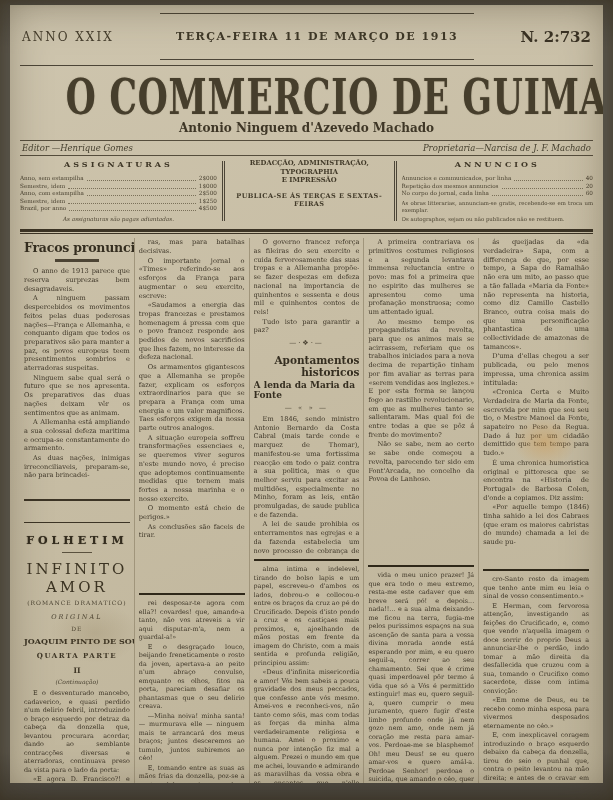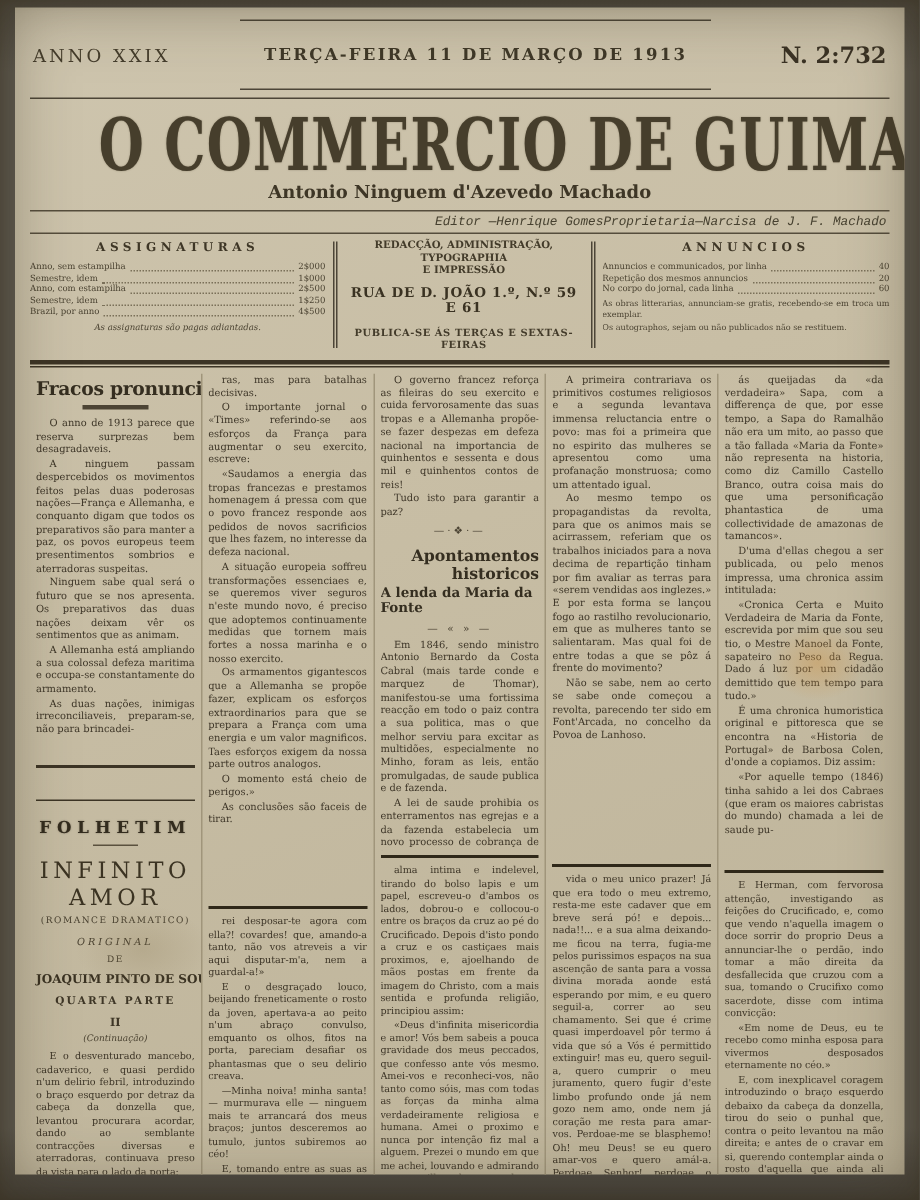--- a/index.html
+++ b/index.html
@@ -18,22 +18,22 @@
   
   .top-row { display:flex; justify-content:space-between; align-items:center; border-bottom:1px solid #4c4537; padding:2px 2px 5px; }
   .anno { font-size:12px; letter-spacing:2px; color:#453d2c; }
   .date-box { border-top:1px solid #4c4537; border-bottom:1px solid #4c4537; padding:16px 16px; font-weight:bold; font-size:11px; letter-spacing:1.5px; color:#3f3828; }
   .issue-no { font-size:15px; font-weight:bold; color:#3a3224; }
   .masthead-title { text-align:center; margin-top:8px; font-size:41px; line-height:46px; font-weight:bold;
                     letter-spacing:1px; color:#463e2c; white-space:nowrap;
                     transform:scale(.84,1.18); transform-origin:center; text-shadow:0 0 1px rgba(60,50,30,.5); }
   .director-label { text-align:center; font-size:7px; font-weight:bold; letter-spacing:4px; margin-top:7px; color:#4a4230; }
   .director-name { text-align:center; font-size:12px; font-weight:bold; margin-top:1px; color:#3e3626; }
-  .editor-row { display:flex; justify-content:flex-end; border-top:1px solid #554d3c; border-bottom:1px solid #554d3c;
-                margin-top:5px; padding:2px 2px; font-size:8.5px; font-style:italic; color:#46402f;font-family:Liberation Mono, monospace; }
+  .editor-row { display:flex; justify-content:space-between; border-top:1px solid #554d3c; border-bottom:1px solid #554d3c;
+                margin-top:5px; padding:2px 2px; font-size:8.5px; font-style:italic; color:#46402f; }
   .info-band { display:flex; align-items:stretch; padding:3px 0 3px; }
   .info-col { overflow:hidden; }
   .info-left { width:36%; } .info-center { width:29%; text-align:center; } .info-right { width:35%; }
   .info-divider { width:0; border-left:3px double #4c4537; margin:2px 5px; }
   .info-h { text-align:center; font-size:8px; font-weight:bold; letter-spacing:3px; color:#3e3626; margin-bottom:6px; }
   .rate-row { display:flex; align-items:flex-end; font-size:5.7px; line-height:7.6px; color:#4a4231; }
   .rate-label { white-space:nowrap; }
   .rate-dots { flex:1; border-bottom:1px dotted #7a7059; margin:0 3px 1.5px; }
   .rate-price { white-space:nowrap; }
   .sub-note { text-align:center; font-size:5.7px; font-style:italic; margin-top:3px; color:#4a4231; }
@@ -124,21 +124,20 @@
           <span class="rate-label">Brazil, por anno</span>
             <span class="rate-dots"></span>
             <span class="rate-price">4$500</span>
         </div>
         <div class="sub-note">As assignaturas são pagas adiantadas.</div>
       </div>
       <div class="info-divider"></div>
       <div class="info-col info-center">
         <div class="office-line">REDACÇÃO, ADMINISTRAÇÃO, TYPOGRAPHIA</div>
         <div class="office-line">E IMPRESSÃO</div>
-        <div class="office-address">RUA DE D. JOÃO 1.º, N.º 59 E 61</div>
         <div class="office-sched">PUBLICA-SE ÁS TERÇAS E SEXTAS-FEIRAS</div>
       </div>
       <div class="info-divider"></div>
       <div class="info-col info-right">
         <div class="info-h">ANNUNCIOS</div>
         <div class="rate-row">
           <span class="rate-label">Annuncios e communicados, por linha</span>
             <span class="rate-dots"></span>
             <span class="rate-price">40</span>
         </div>
@@ -190,22 +189,22 @@
               <p class="para">«E agora D. Francisco?! e agora Fernando?! atreveis-vos a arrancar-m'a dos braços?! quereis mise-</p>
             </div>
         </div>
       </div>
 
       <div class="col">
         <div class="main-block h-c2">
             <p class="para">ras, mas para batalhas decisivas.</p>
             <p class="para">O importante jornal o «Times» referindo-se aos esforços da França para augmentar o seu exercito, escreve:</p>
             <p class="para">«Saudamos a energia das tropas francezas e prestamos homenagem á pressa com que o povo francez responde aos pedidos de novos sacrificios que lhes fazem, no interesse da defeza nacional.</p>
+            <p class="para">Os armamentos gigantescos que a Allemanha se propõe fazer, explicam os esforços extraordinarios para que se prepara a França com uma energia e um valor magnificos. Taes esforços exigem da nossa parte outros analogos.</p>
             <p class="para">A situação europeia soffreu transformações essenciaes e, se queremos viver seguros n'este mundo novo, é preciso que adoptemos continuamente medidas que tornem mais fortes a nossa marinha e o nosso exercito.</p>
-            <p class="para">Os armamentos gigantescos que a Allemanha se propõe fazer, explicam os esforços extraordinarios para que se prepara a França com uma energia e um valor magnificos. Taes esforços exigem da nossa parte outros analogos.</p>
             <p class="para">O momento está cheio de perigos.»</p>
             <p class="para">As conclusões são faceis de tirar.</p>
           </div>
         <div class="fol-rule"></div>
         <div class="fol-text">
             <p class="para">rei desposar-te agora com ella?! covardes! que, amando-a tanto, não vos atreveis a vir aqui disputar-m'a, nem a guardal-a!»</p>
             <p class="para">E o desgraçado louco, beijando freneticamente o rosto da joven, apertava-a ao peito n'um abraço convulso, emquanto os olhos, fitos na porta, pareciam desafiar os phantasmas que o seu delirio creava.</p>
             <p class="para">—Minha noiva! minha santa! — murmurava elle — ninguem mais te arrancará dos meus braços; juntos desceremos ao tumulo, juntos subiremos ao céo!</p>
             <p class="para">E, tomando entre as suas as mãos frias da donzella, poz-se a contemplal-a n'um enlevo doloroso, como se d'aquelle rosto immovel esperasse ainda um sorriso de vida.</p>
           </div>
@@ -249,20 +248,21 @@
         <div class="main-block h-c5">
             <p class="para">ás queijadas da «da verdadeira» Sapa, com a differença de que, por esse tempo, a Sapa do Ramalhão não era um mito, ao passo que a tão fallada «Maria da Fonte» não representa na historia, como diz Camillo Castello Branco, outra coisa mais do que uma personificação phantastica de uma collectividade de amazonas de tamancos».</p>
             <p class="para">D'uma d'ellas chegou a ser publicada, ou pelo menos impressa, uma chronica assim intitulada:</p>
             <p class="para">«Cronica Certa e Muito Verdadeira de Maria da Fonte, escrevida por mim que sou seu tio, o Mestre Manoel da Fonte, sapateiro no Peso da Regua. Dado á luz por um cidadão demittido que tem tempo para tudo.»</p>
             <p class="para">É uma chronica humoristica original e pittoresca que se encontra na «Historia de Portugal» de Barbosa Colen, d'onde a copiamos. Diz assim:</p>
             <p class="para">«Por aquelle tempo (1846) tinha sahido a lei dos Cabraes (que eram os maiores cabristas do mundo) chamada a lei de saude pu-</p>
           </div>
         <div class="fol-rule"></div>
         <div class="fol-text">
           <div>
+              <p class="para">cro-Santo rosto da imagem que tenho ante mim eu leia o sinal de vosso consentimento.»</p>
               <p class="para">E Herman, com fervorosa attenção, investigando as feições do Crucificado, e, como que vendo n'aquella imagem o doce sorrir do proprio Deus a annunciar-lhe o perdão, indo tomar a mão direita da desfallecida que cruzou com a sua, tomando o Crucifixo como sacerdote, disse com intima convicção:</p>
               <p class="para">«Em nome de Deus, eu te recebo como minha esposa para vivermos desposados eternamente no céo.»</p>
               <p class="para">E, com inexplicavel coragem introduzindo o braço esquerdo debaixo da cabeça da donzella, tirou do seio o punhal que, contra o peito levantou na mão direita; e antes de o cravar em si, querendo contemplar ainda o rosto d'aquella que ainda ali tinha, rosto, encanto, que deixava no mundo e que elle ia abandonar para ir unir a sua alma á d'ella no céo; desattento, perdido como louco, deixou cahir insensivelmente o punhal, indo este ferir o rosto da donzella, com o que todo aquelle corpo inanimado, estremeceu!</p>
             </div>
 
         </div>
       </div>
 
     </div>
 

